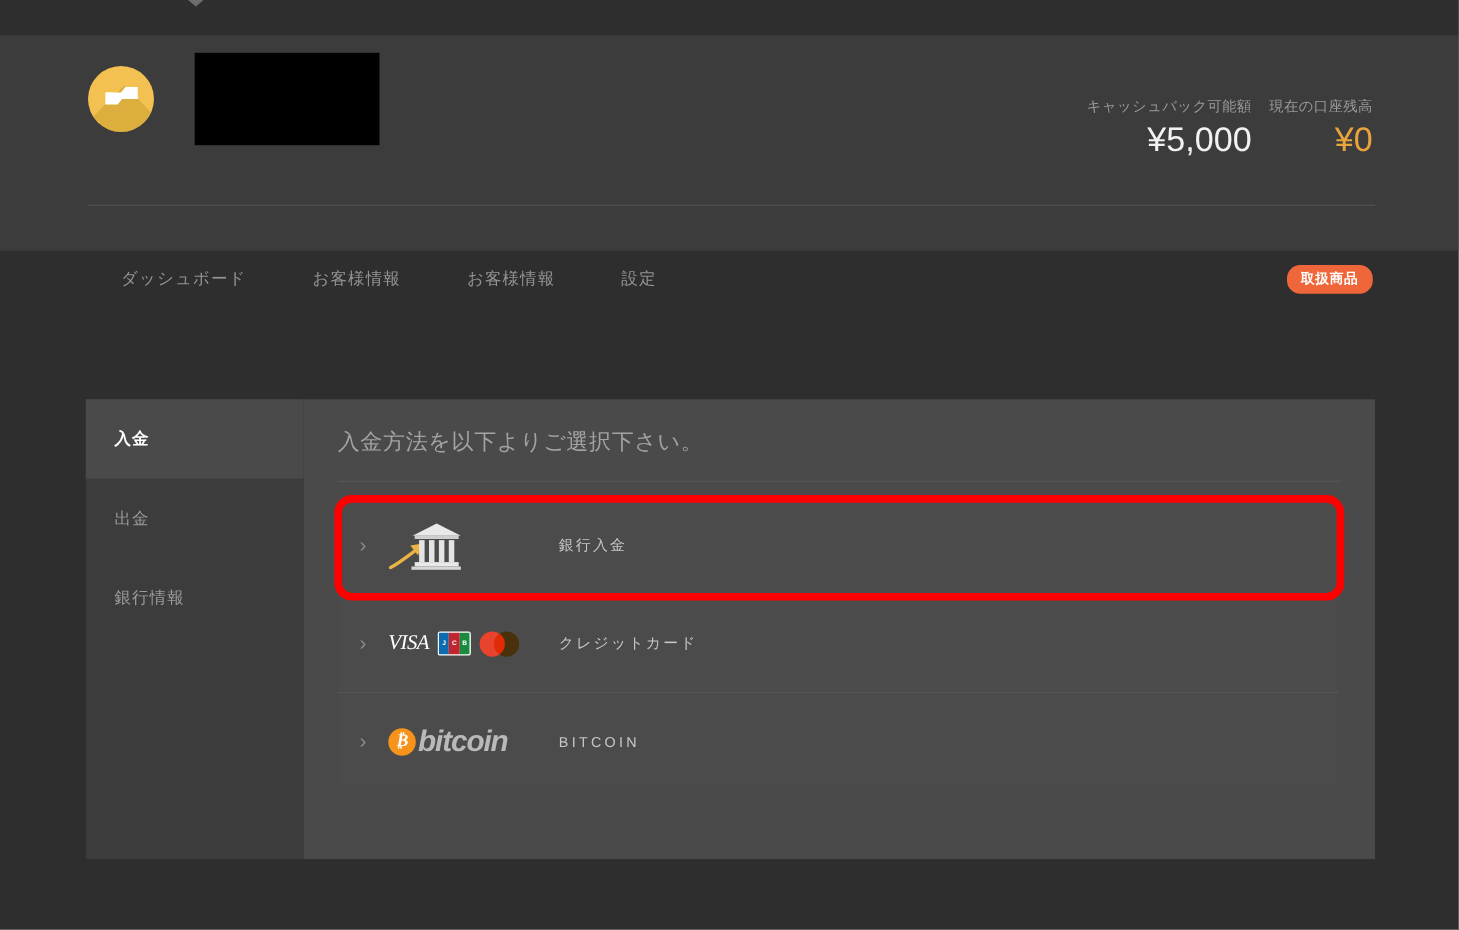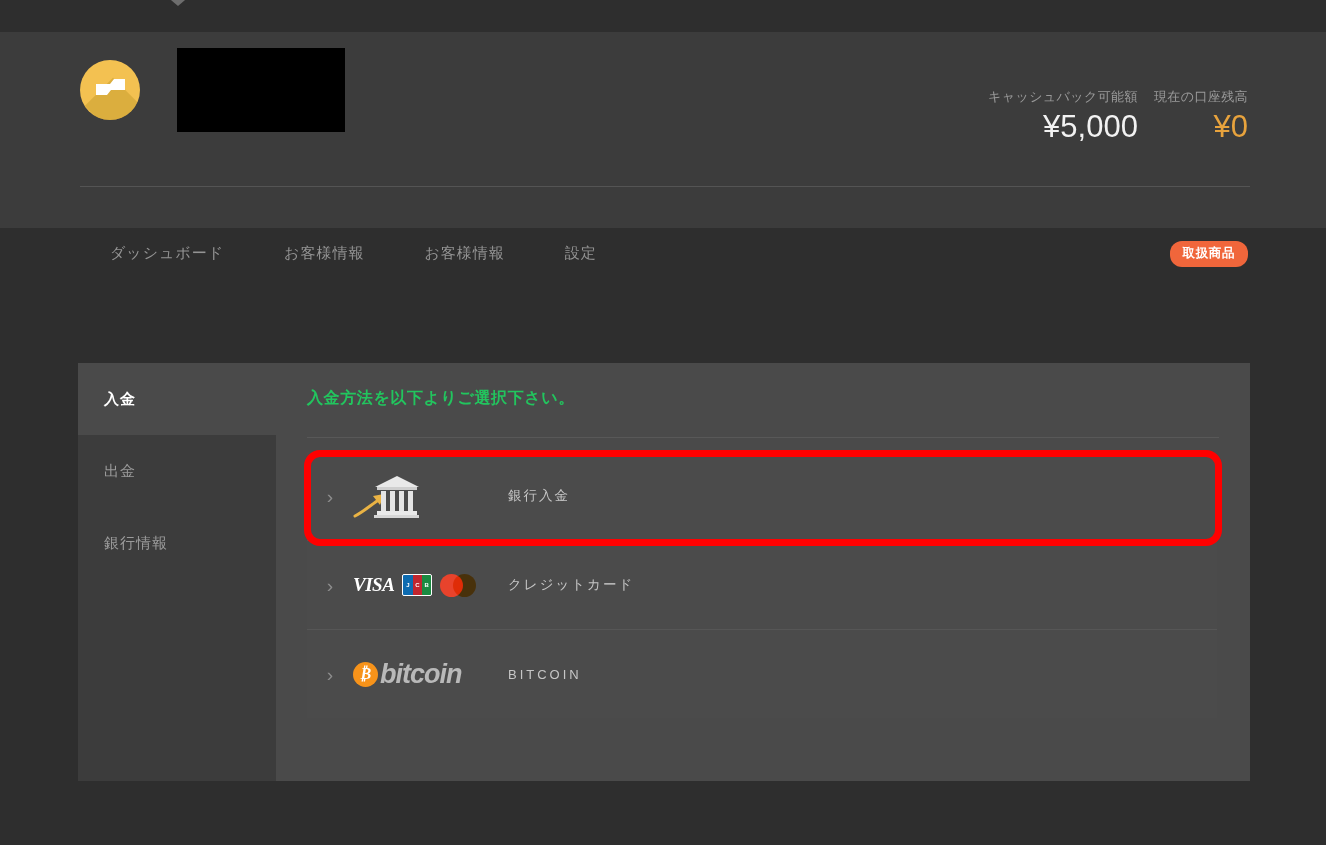--- a/index.html
+++ b/index.html
@@ -212,23 +212,23 @@
     top: 0;
     width: 974px;
     height: 418px;
     background: #4a4a4a;
     box-sizing: border-box;
   }
   .panel-heading {
     position: absolute;
     left: 31px;
     top: 25px;
-    font-size: 16px;
-    color: #22c55e;
-    font-weight: bold;
+    font-size: 20px;
+    color: #a3a3a3;
+    font-weight: normal;
     letter-spacing: 0.6px;
   }
   .panel-divider {
     position: absolute;
     left: 31px;
     top: 74px;
     width: 912px;
     height: 1px;
     background: #585858;
   }
@@ -283,21 +283,21 @@
 
   
   .bank-icon-wrap {
     display: flex;
     align-items: center;
   }
   
   .visa {
     color: #ffffff;
     font-size: 19px;
-    font-weight: bold;
+    font-weight: normal;
     font-style: italic;
     letter-spacing: -0.5px;
     font-family: "Liberation Serif", serif;
   }
   .jcb {
     display: flex;
     width: 30px;
     height: 22px;
     border-radius: 2px;
     overflow: hidden;

